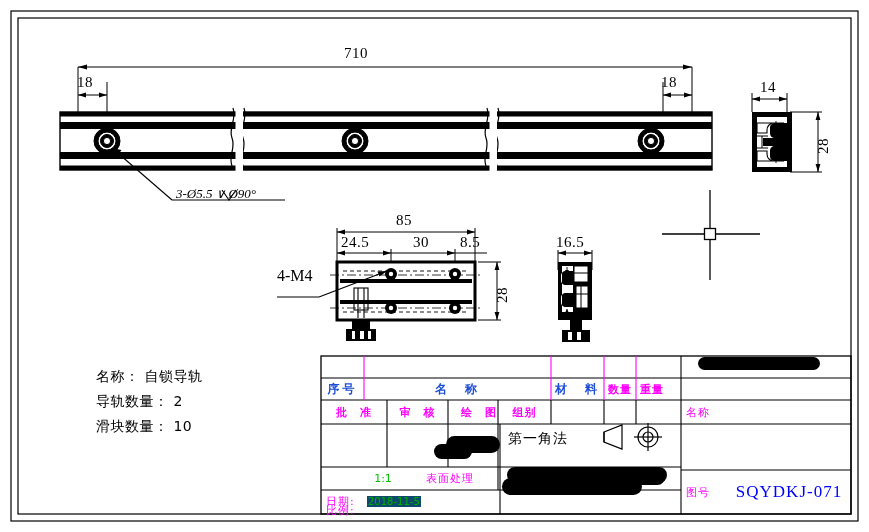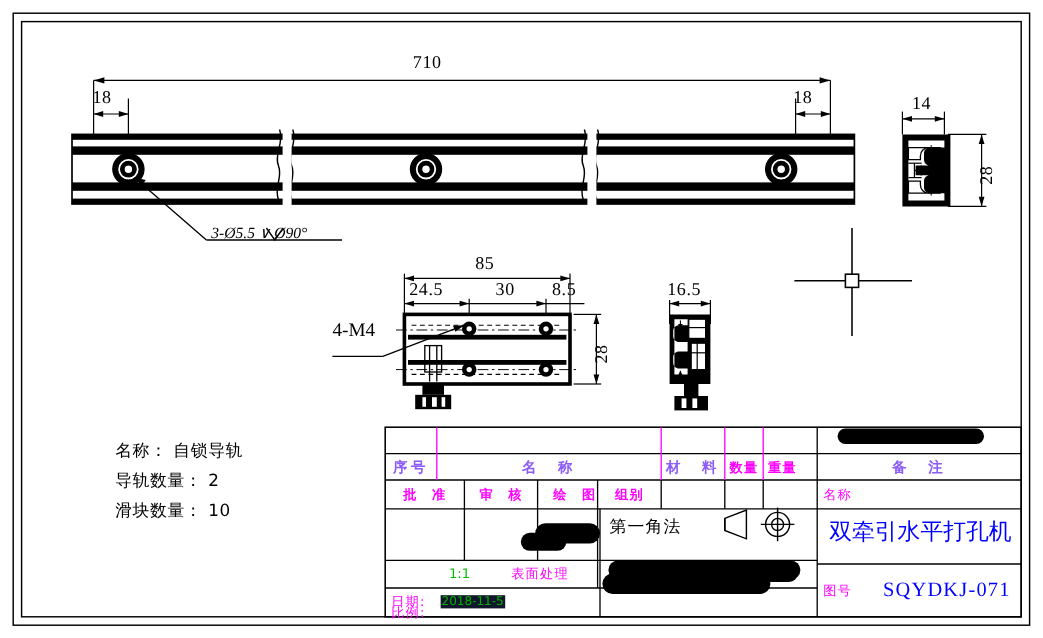--- a/index.html
+++ b/index.html
@@ -53,21 +53,21 @@
   .tb-cell {
     position: absolute;
     display: flex;
     align-items: center;
     justify-content: center;
     white-space: nowrap;
     font-family: "DejaVu Sans", sans-serif;
     overflow: hidden;
   }
   .tb-head {
-    color: #8b5cf6;
+    color: #1d4ed8;
     font-size: 12px;
     font-weight: bold;
     letter-spacing: 3px;
   }
   .tb-head-sm {
     color: #ff00ff;
     font-size: 11px;
     font-weight: bold;
     letter-spacing: 1px;
   }
@@ -80,21 +80,21 @@
     letter-spacing: 1px;
   }
   .tb-green {
     color: #00c000;
     font-size: 11px;
     font-family: "DejaVu Sans", sans-serif;
   }
   .tb-green-hl {
     color: #00b000;
     font-size: 10px;
-    background: #0f172a;
+    background: #0c4a6e;
     font-family: "DejaVu Sans", sans-serif;
     padding: 0 1px;
   }
   .tb-blue-big {
     color: #0000ff;
     font-size: 19px;
     font-family: "DejaVu Sans", sans-serif;
     letter-spacing: 0px;
   }
   .tb-blue-mono {
@@ -466,37 +466,35 @@
     <div>名称： 自锁导轨</div>
     <div>导轨数量： 2</div>
     <div>滑块数量： 10</div>
   </div>
 
   <div class="tb-cell tb-head" style="left:321px; top:378px; width:43px; height:22px;">序号</div>
   <div class="tb-cell tb-head" style="left:364px; top:378px; width:187px; height:22px;">名　称</div>
   <div class="tb-cell tb-head" style="left:551px; top:378px; width:53px; height:22px;">材　料</div>
   <div class="tb-cell tb-head-sm" style="left:604px; top:378px; width:32px; height:22px;">数量</div>
   <div class="tb-cell tb-head-sm" style="left:636px; top:378px; width:32px; height:22px;">重量</div>
-  <div class="tb-cell tb-head" style="left:681px; top:378px; width:170px; height:22px;">备　注</div>
 
   <div class="tb-cell tb-blue-small" style="left:681px; top:356px; width:170px; height:22px;"></div>
   <div class="redaction" style="left:698px; top:357px; width:122px; height:13px; border-radius:7px;"></div>
 
   <div class="tb-cell tb-head-sm" style="left:321px; top:400px; width:66px; height:24px;">批　准</div>
   <div class="tb-cell tb-head-sm" style="left:387px; top:400px; width:61px; height:24px;">审　核</div>
   <div class="tb-cell tb-head-sm" style="left:448px; top:400px; width:50px; height:24px;padding-left:12px;">绘　图</div>
   <div class="tb-cell tb-head-sm" style="left:498px; top:400px; width:53px; height:24px;">组别</div>
 
   <div class="redaction" style="left:446px; top:436px; width:54px; height:17px; border-radius:9px;"></div>
   <div class="redaction" style="left:434px; top:444px; width:38px; height:15px; border-radius:8px;"></div>
 
   <div class="tb-cell tb-black" style="left:502px; top:424px; width:100px; height:30px; justify-content:flex-start; padding-left:6px;">第一角法</div>
 
   <div class="tb-cell tb-label-left" style="left:681px; top:400px; width:50px; height:24px;">名称</div>
-  <div class="tb-cell tb-blue-big" style="left:683px; top:420px; width:168px; height:46px;">双牵引水平打孔机</div>
 
   <div class="tb-cell tb-label-left" style="left:321px; top:467px; width:46px; height:23px;margin-top:32px;">比例:</div>
   <div class="tb-cell tb-green" style="left:353px; top:467px; width:60px; height:23px;">1:1</div>
 
   <div class="tb-cell tb-label-left" style="left:321px; top:490px; width:46px; height:23px;">日期:</div>
   <div class="tb-cell" style="left:367px; top:490px; width:80px; height:23px; justify-content:flex-start;">
     <span class="tb-green-hl">2018-11-5</span>
   </div>
 
   <div class="tb-cell tb-label-left" style="left:400px; top:467px; width:100px; height:23px; justify-content:center; padding-left:0;">表面处理</div>

